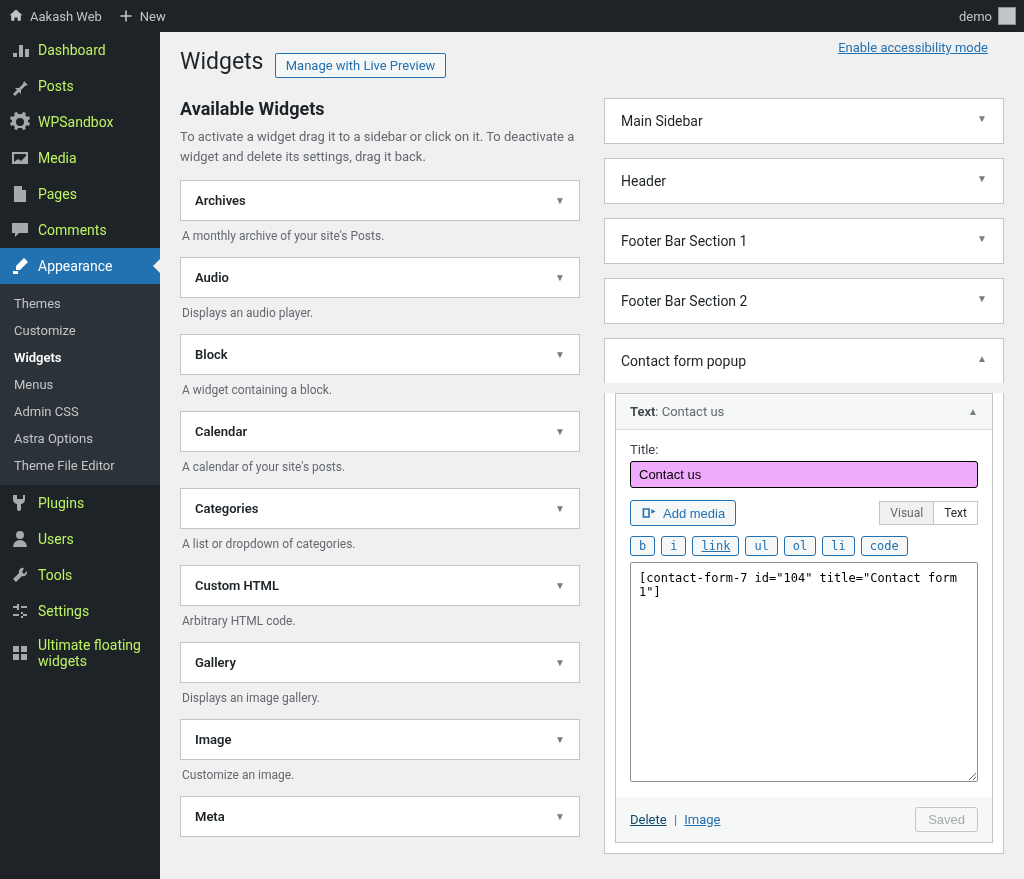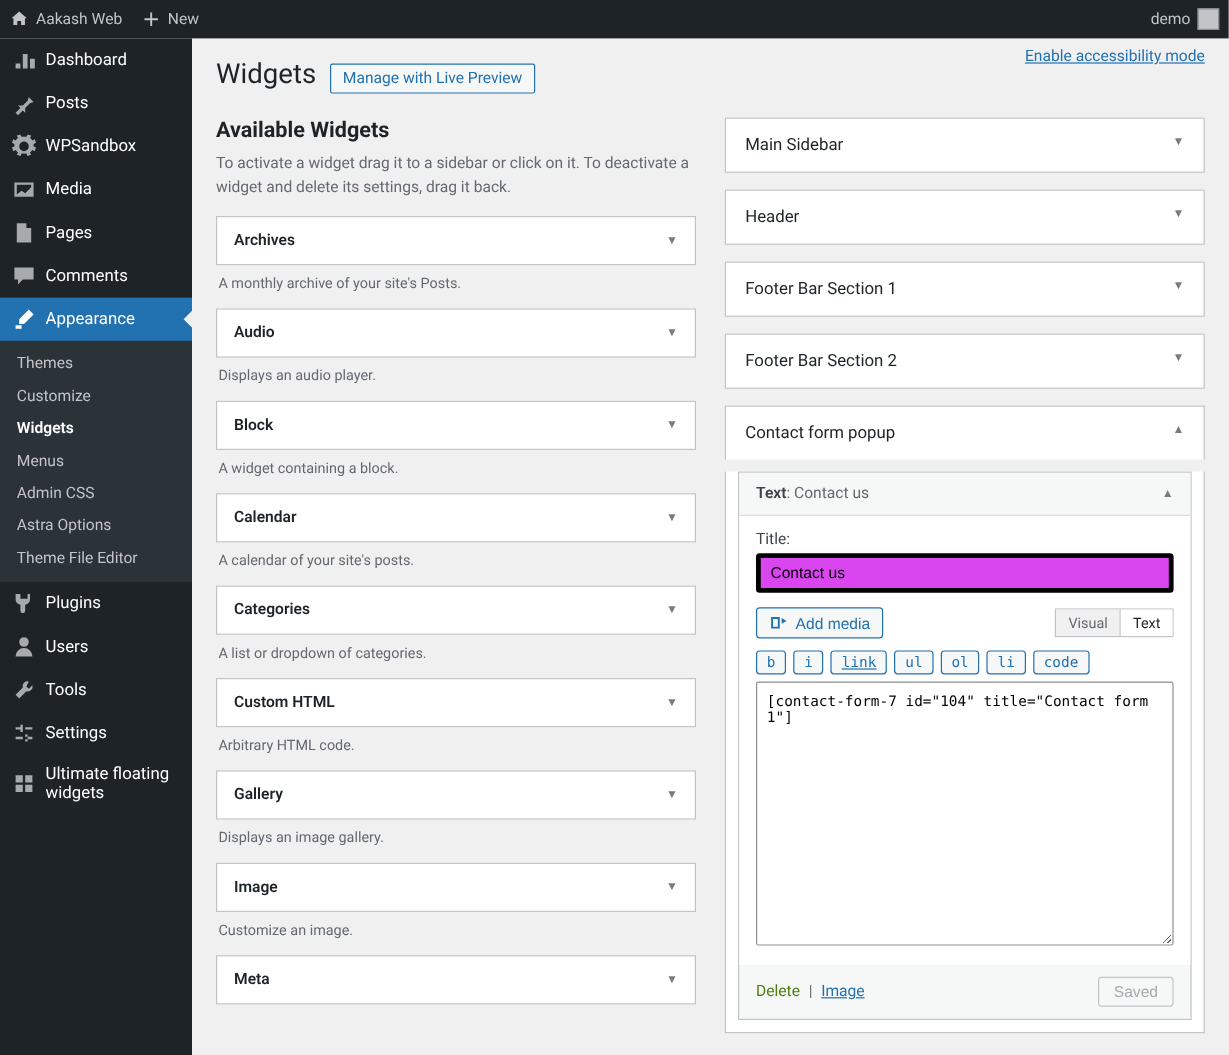--- a/index.html
+++ b/index.html
@@ -4,61 +4,61 @@
 <style>
 *{box-sizing:border-box;margin:0;padding:0}
 body{font-family:-apple-system,BlinkMacSystemFont,"Segoe UI",Roboto,sans-serif;font-size:13px;color:#3c434a;background:#f0f0f1;width:1024px}
 .toolbar{background:#1d2327;color:#f0f0f1;height:32px;display:flex;align-items:center;padding:0 8px;justify-content:space-between}
 .toolbar-left,.toolbar-right{display:flex;align-items:center;gap:16px}
 .toolbar-item{display:flex;align-items:center;gap:6px;font-size:13px;color:#c3c4c7}
 .toolbar-item svg{width:16px;height:16px;fill:#c3c4c7}
 .avatar-box{width:18px;height:18px;background:#c3c4c7;border:1px solid #8c8f94}
 .wrap{display:flex}
 .admin-menu{width:160px;background:#1d2327;color:#f0f0f1;min-height:847px}
-.menu-item{display:flex;align-items:center;gap:8px;padding:8px 10px;font-size:14px;color:#ffffff;cursor:pointer}
+.menu-item{display:flex;align-items:center;gap:8px;padding:8px 10px;font-size:14px;color:#bef264;cursor:pointer}
 .menu-item svg{width:20px;height:20px;fill:#a7aaad;flex-shrink:0}
 .menu-item.current{background:#2271b1;color:#fff;position:relative}
 .menu-item.current svg{fill:#fff}
 .menu-item.current::after{content:"";position:absolute;right:-1px;top:50%;margin-top:-8px;border:8px solid transparent;border-right-color:#f0f0f1}
 .submenu{background:#2c3338;padding:6px 0}
 .submenu-item{padding:6px 10px 6px 14px;font-size:13px;color:#c3c4c7;cursor:pointer}
 .submenu-item.current{color:#fff;font-weight:600}
 .content{flex:1;padding:16px 20px;position:relative}
-.a11y-link{position:absolute;right:20px;top:8px;color:#2271b1;text-decoration:underline;font-size:13px}
+.a11y-link{position:absolute;right:36px;top:8px;color:#2271b1;text-decoration:underline;font-size:13px}
 h1{font-size:23px;font-weight:400;color:#1d2327;display:inline-block;margin-right:8px}
 .preview-btn{display:inline-block;border:1px solid #2271b1;color:#2271b1;padding:4px 10px;font-size:13px;background:#f6f7f7;border-radius:2px;vertical-align:middle}
 .columns{display:flex;gap:24px;margin-top:20px}
 .col-left,.col-right{flex:1}
 h2{font-size:18px;font-weight:700;color:#1d2327;margin-bottom:8px}
 .desc{color:#646970;font-size:13px;line-height:1.5;margin-bottom:14px}
 .widget-box{border:1px solid #c3c4c7;background:#fff;padding:12px 14px;font-size:13px;font-weight:600;color:#1d2327;display:flex;justify-content:space-between;align-items:center;cursor:default;margin-bottom:0}
 .widget-desc{color:#646970;font-size:12px;padding:8px 2px 14px;font-weight:400}
 .caret{color:#787c82;font-size:10px}
 .sidebar-box{border:1px solid #c3c4c7;background:#fff;padding:14px 16px;font-size:14px;font-weight:400;color:#1d2327;display:flex;justify-content:space-between;align-items:flex-start;margin-bottom:14px;cursor:default}
 .sidebar-box.open{margin-bottom:0;border-bottom:0}
 .open-body{border:1px solid #c3c4c7;background:#fff;border-top:0;margin-bottom:14px}
 .inner-widget{border:1px solid #c3c4c7;margin:10px;background:#f6f7f7}
 .inner-widget-head{padding:10px 14px;font-size:13px;display:flex;justify-content:space-between;align-items:center;border-bottom:1px solid #dcdcde;background:#f6f7f7}
 .inner-widget-head strong{font-weight:600}
 .inner-widget-head .inctx{color:#646970;font-weight:400}
 .form-area{padding:12px 14px;background:#fff}
 .label{font-size:13px;margin-bottom:4px;display:block}
-.text-input{width:100%;border:4px solid #000000;border-radius:3px;padding:5px 8px;font-size:13px;margin-bottom:12px;background:#d946ef}
+.text-input{width:100%;border:1px solid #000000;border-radius:3px;padding:5px 8px;font-size:13px;margin-bottom:12px;background:#f0abfc}
 .media-btn{border:1px solid #2271b1;color:#2271b1;background:#f6f7f7;padding:4px 10px;font-size:13px;border-radius:3px;display:inline-flex;align-items:center;gap:6px;cursor:default}
 .tab-row{display:flex;justify-content:space-between;align-items:center;margin-bottom:10px}
 .ed-tabs{display:flex;border:1px solid #c3c4c7}
 .ed-tab{padding:4px 10px;font-size:12px;background:#f0f0f1;color:#646970;border-right:1px solid #c3c4c7;cursor:default}
 .ed-tab:last-child{border-right:0}
 .ed-tab.active{background:#fff;color:#1d2327}
 .qt-row{display:flex;gap:6px;margin-bottom:6px}
 .qt-btn{border:1px solid #2271b1;color:#2271b1;background:#f6f7f7;padding:2px 8px;font-size:12px;border-radius:3px;font-family:monospace;cursor:default}
 .qt-btn.u{text-decoration:underline}
 .textarea{width:100%;height:220px;border:1px solid #8c8f94;border-radius:2px;padding:8px;font-family:Menlo,Consolas,monospace;font-size:12px;resize:vertical}
 .actions{display:flex;justify-content:space-between;align-items:center;padding:10px 14px}
-.del-link{color:#4d7c0f;font-size:13px}
+.del-link{color:#0c4a6e;text-decoration:underline;font-size:13px}
 .done-link{color:#2271b1;text-decoration:underline;font-size:13px}
 .sep{color:#646970;margin:0 4px}
 .saved-btn{border:1px solid #c3c4c7;background:#f6f7f7;color:#a7aaad;padding:4px 12px;font-size:13px;border-radius:3px}
 </style>
 </head>
 <body>
 
 <div class="toolbar">
   <div class="toolbar-left">
     <div class="toolbar-item">

